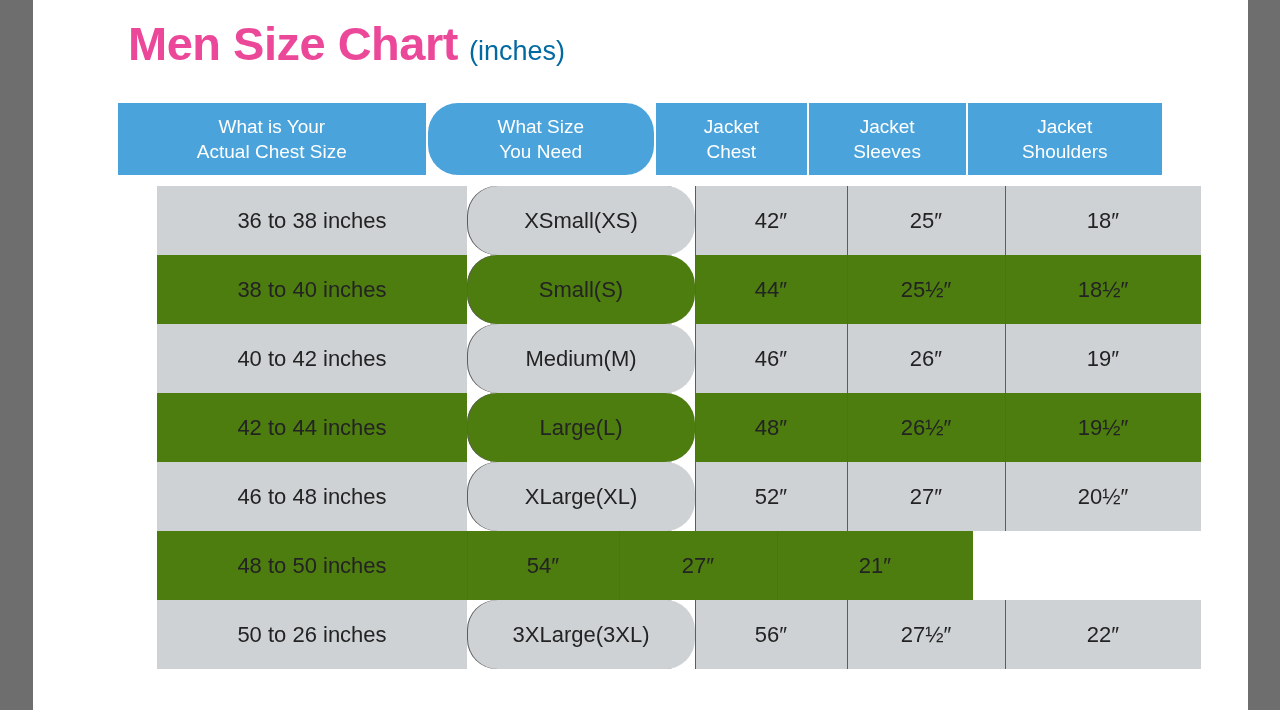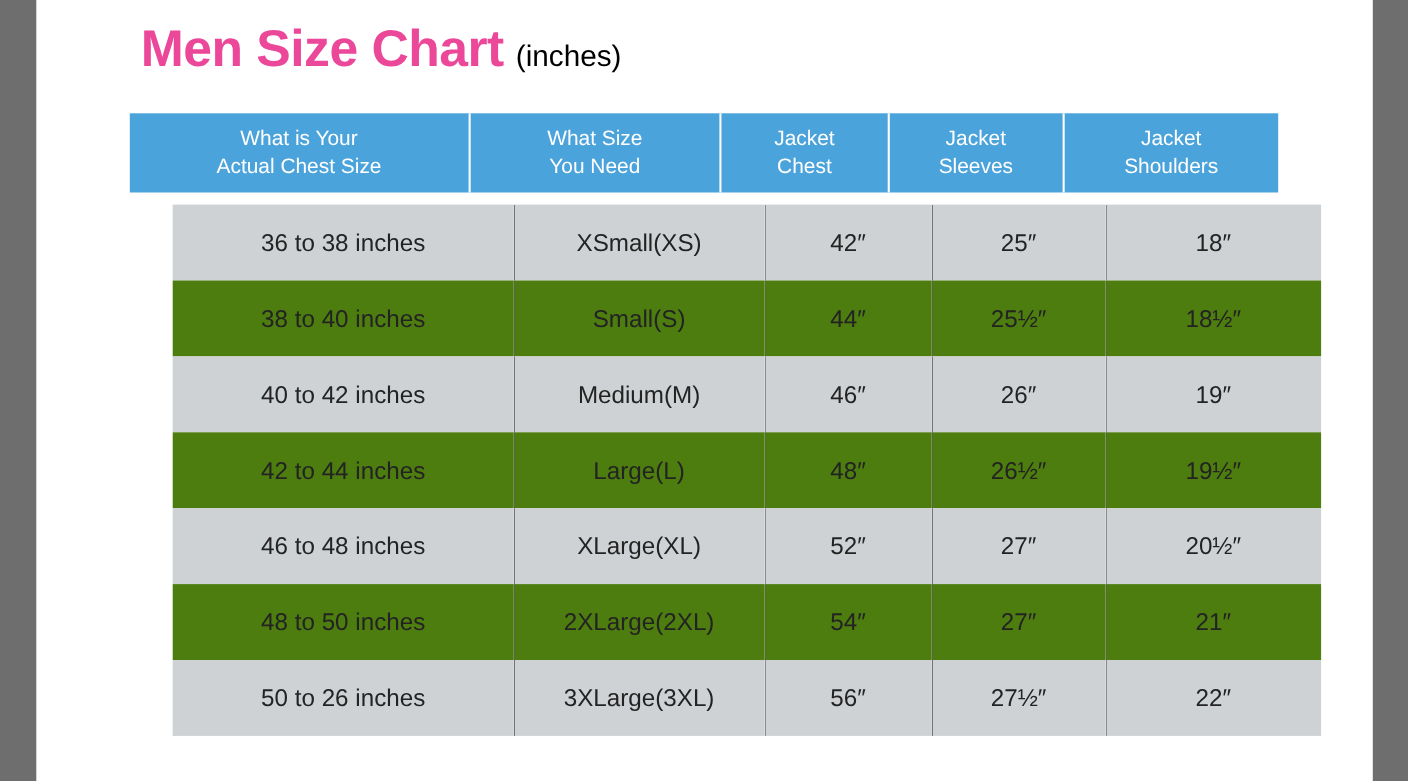--- a/index.html
+++ b/index.html
@@ -45,21 +45,21 @@
   }
   .title-main {
     font-size: 47px;
     font-weight: bold;
     color: #ec4899;
     letter-spacing: -0.5px;
     line-height: 1;
   }
   .title-sub {
     font-size: 27px;
-    color: #000000;
+    color: #0369a1;
     margin-left: 11px;
     line-height: 1;
   }
 
   
   .table {
     position: absolute;
     left: 85px;
     top: 103px;
     width: 1044px;
@@ -99,21 +99,21 @@
     color: #232323;
   }
   .row-gray  .cell { background: #ced2d4; }
   .row-white .cell { background: #4d7c0f; }
 
   
   .body-row .cell + .cell { box-shadow: inset 1px 0 0 0 #5d5d5d; }
 
   
   .c1 { width: 310px; }
-  .c2 { width: 228px; }
+  .c2 { width: 228px; border-radius: 30px; }
   .c3 { width: 152px; }
   .c4 { width: 158px; }
   .c5 { width: 196px; }
 </style>
 </head>
 <body>
 
 <div class="band band-left"></div>
 <div class="band band-right"></div>
 
@@ -186,21 +186,20 @@
     <div class="row body-row row-gray">
       <div class="cell c1">46 to 48 inches</div>
       <div class="cell c2">XLarge(XL)</div>
       <div class="cell c3">52″</div>
       <div class="cell c4">27″</div>
       <div class="cell c5">20½″</div>
     </div>
 
     <div class="row body-row row-white">
       <div class="cell c1">48 to 50 inches</div>
-      <div class="cell c2">2XLarge(2XL)</div>
       <div class="cell c3">54″</div>
       <div class="cell c4">27″</div>
       <div class="cell c5">21″</div>
     </div>
 
     <div class="row body-row row-gray">
       <div class="cell c1">50 to 26 inches</div>
       <div class="cell c2">3XLarge(3XL)</div>
       <div class="cell c3">56″</div>
       <div class="cell c4">27½″</div>

